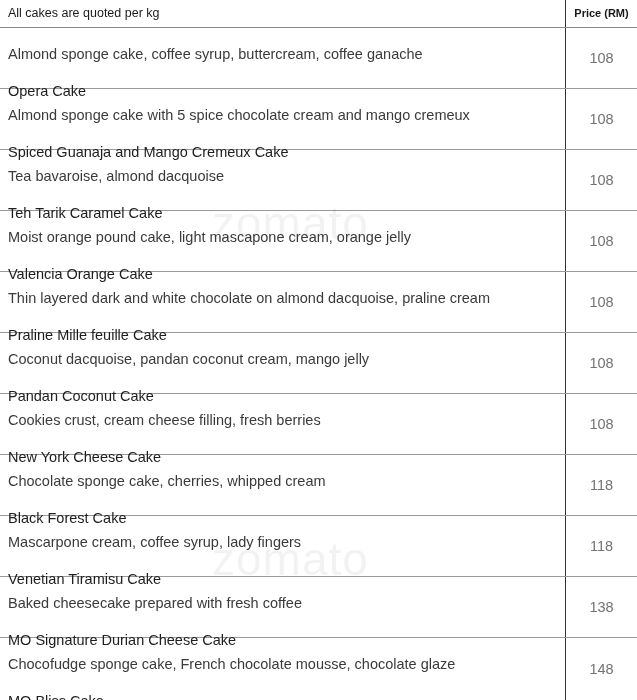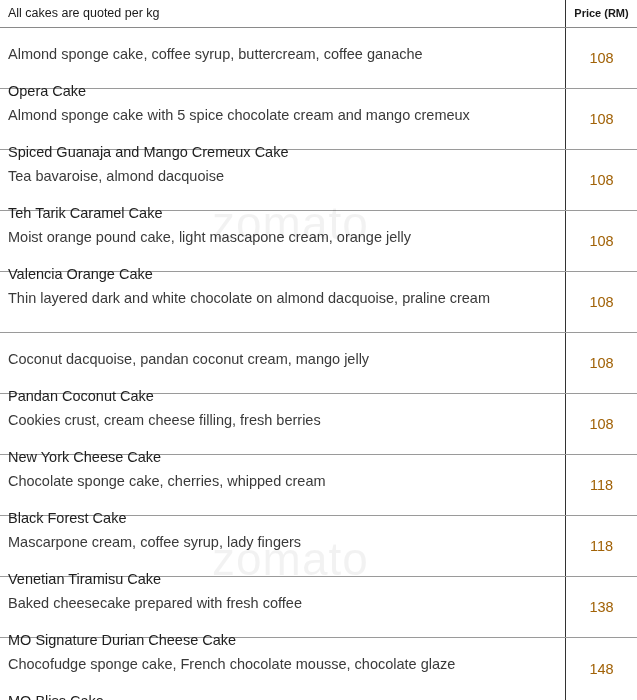--- a/index.html
+++ b/index.html
@@ -4,21 +4,21 @@
 <style>
   html, body { margin:0; padding:0; background:#fff; }
   body { width:637px; height:700px; overflow:hidden; position:relative; font-family:"Liberation Sans", sans-serif; color:#1e1e1e; }
   .menu { position:absolute; left:0; top:0; width:637px; }
   .header { height:27px; border-bottom:1px solid #8a8a8a; position:relative; }
   .header .note { position:absolute; left:8px; top:6px; font-size:12.5px; font-weight:normal; color:#1a1a1a; }
   .header .price-h { position:absolute; left:565px; top:0; width:72px; height:27px; border-left:1px solid #333; box-sizing:border-box; font-size:11px; font-weight:bold; text-align:center; line-height:26px; color:#1a1a1a; }
   .row { height:61px; border-bottom:1px solid #9a9a9a; position:relative; box-sizing:border-box; }
   .row .name { position:absolute; left:8px; top:7px; font-size:14.5px; color:#1e1e1e; white-space:nowrap;margin-top:48px; }
   .row .desc { position:absolute; left:8px; top:18px; font-size:14.5px; color:#3a3a3a; white-space:nowrap; }
-  .row .price { position:absolute; left:565px; top:0; width:72px; height:100%; border-left:1px solid #333; box-sizing:border-box; display:flex; align-items:center; justify-content:center; font-size:14.5px; color:#a16207; }
+  .row .price { position:absolute; left:565px; top:0; width:72px; height:100%; border-left:1px solid #333; box-sizing:border-box; display:flex; align-items:center; justify-content:center; font-size:14.5px; color:#737373; }
   .row.last { border-bottom:none; height:62px;padding-left:31px; }
   .wm { position:absolute; font-size:46px; color:rgba(0,0,0,0.05); letter-spacing:1px; pointer-events:none; }
 </style>
 </head>
 <body>
 
 <div class="menu">
   <div class="header">
     <span class="note">All cakes are quoted per kg</span>
     <span class="price-h">Price (RM)</span>
@@ -38,20 +38,21 @@
     <span class="name">Teh Tarik Caramel Cake</span>
     <span class="desc">Tea bavaroise, almond dacquoise</span>
     <span class="price">108</span>
   </div>
   <div class="row">
     <span class="name">Valencia Orange Cake</span>
     <span class="desc">Moist orange pound cake, light mascapone cream, orange jelly</span>
     <span class="price">108</span>
   </div>
   <div class="row">
+    <span class="name">Praline Mille feuille Cake</span>
     <span class="desc">Thin layered dark and white chocolate on almond dacquoise, praline cream</span>
     <span class="price">108</span>
   </div>
   <div class="row">
     <span class="name">Pandan Coconut Cake</span>
     <span class="desc">Coconut dacquoise, pandan coconut cream, mango jelly</span>
     <span class="price">108</span>
   </div>
   <div class="row">
     <span class="name">New York Cheese Cake</span>

